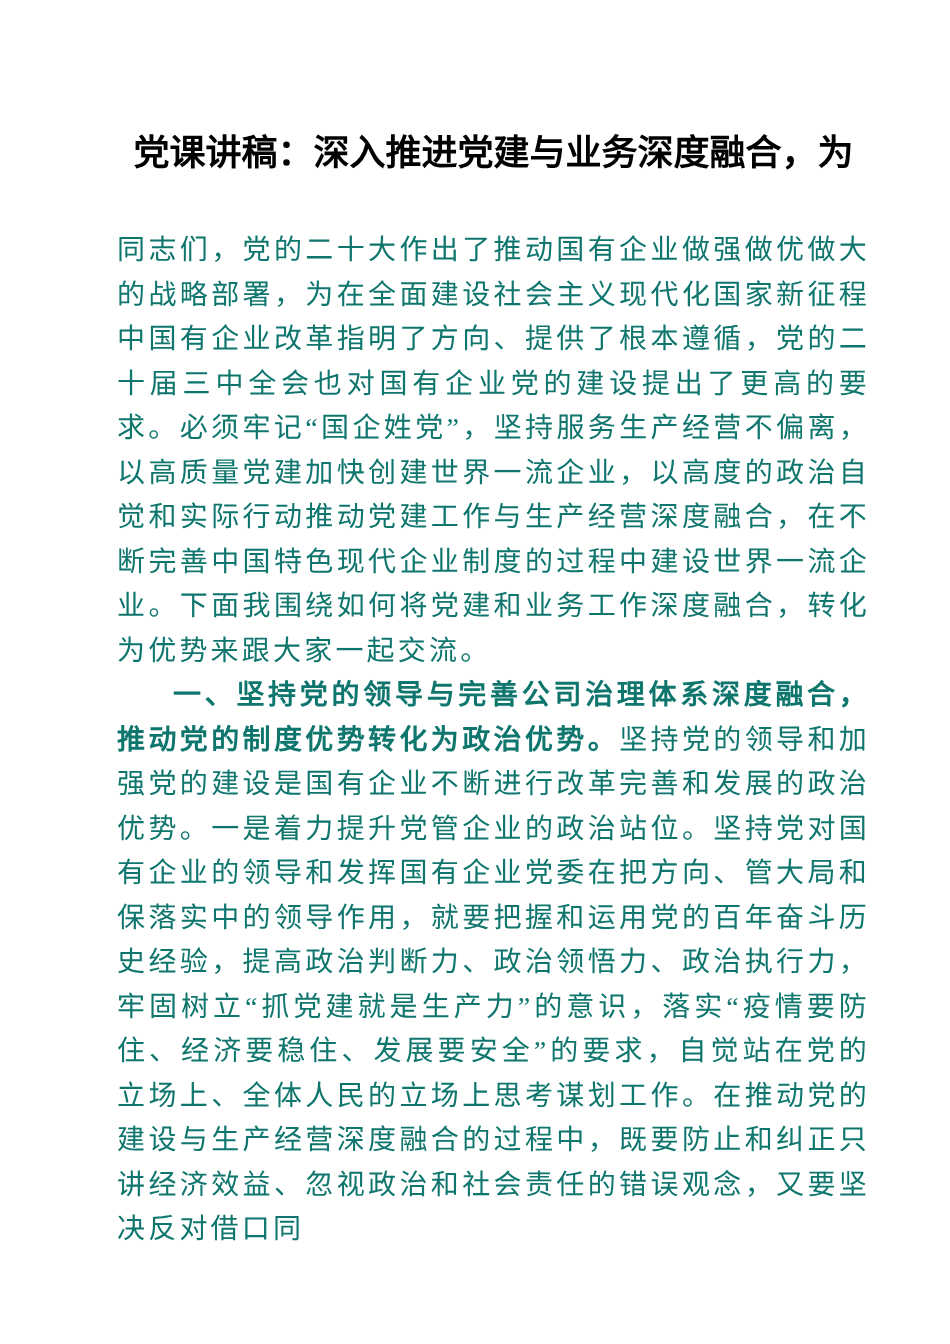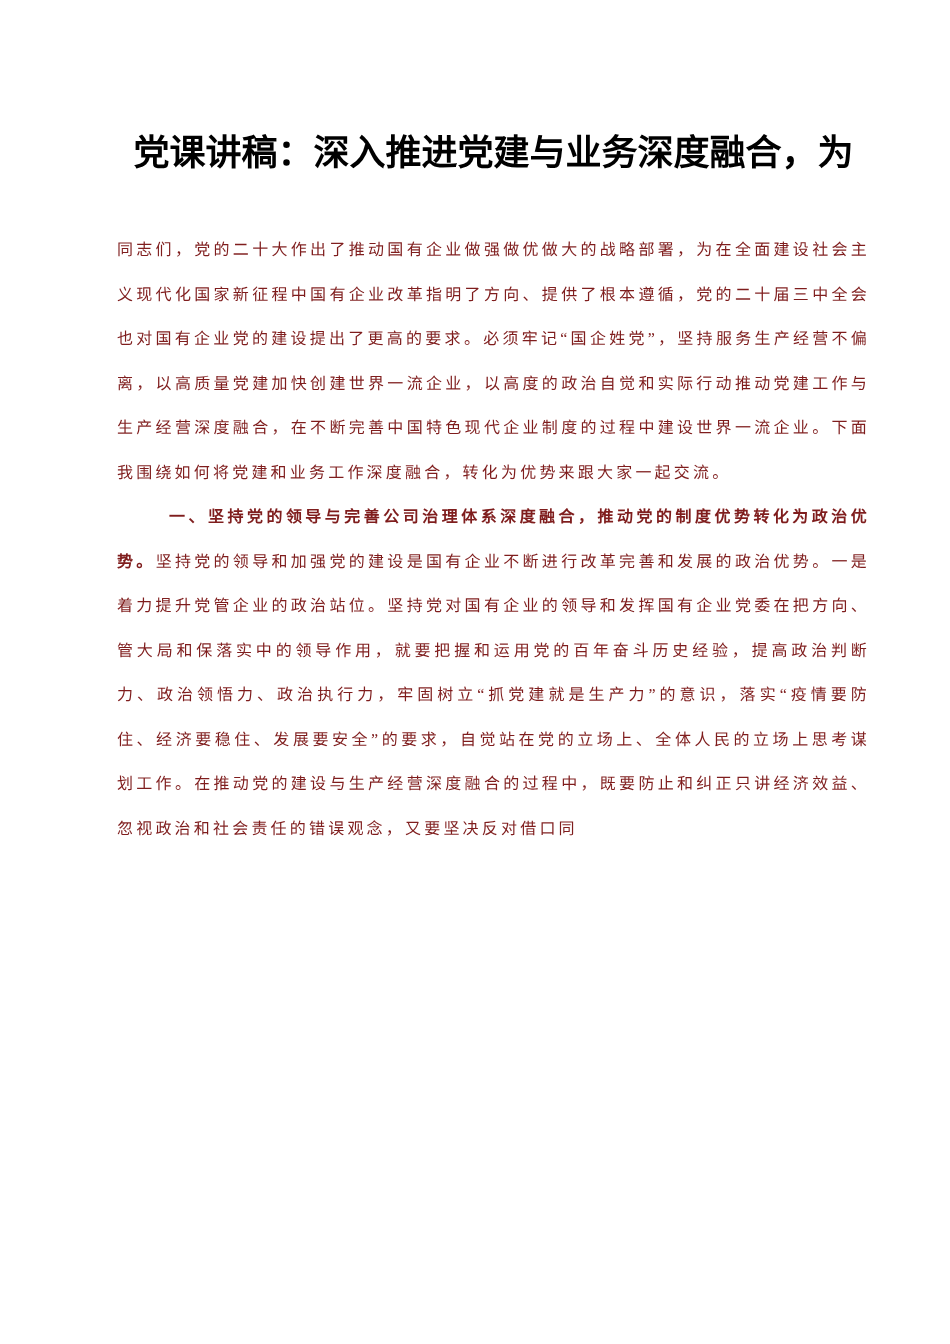--- a/index.html
+++ b/index.html
@@ -28,37 +28,36 @@
     text-align: center;
     color: #000000;
   }
   .title-line {
     display: block;
     white-space: nowrap;
   }
   .doc-body {
     margin-top: 50px;
     font-family: "Liberation Serif", "DejaVu Serif", serif;
-    font-size: 16px;
+    font-size: 28px;
     line-height: 44.5px;
     letter-spacing: 3.2px;
     text-align: justify;
-    color: #7f1d1d;
+    color: #0f766e;
   }
   .para {
     margin: 0;
     padding: 0;
   }
   .para.indent {
     text-indent: 2em;
   }
   .run-heading {
     font-family: "Liberation Sans", "DejaVu Sans", sans-serif;
     font-weight: bold;
-    margin-left: 20px;
   }
 </style>
 </head>
 <body>
 
 <div class="page">
 
   <h1 class="doc-title">
     <span class="title-line">党课讲稿：深入推进党建与业务深度融合，为</span>
   </h1>

